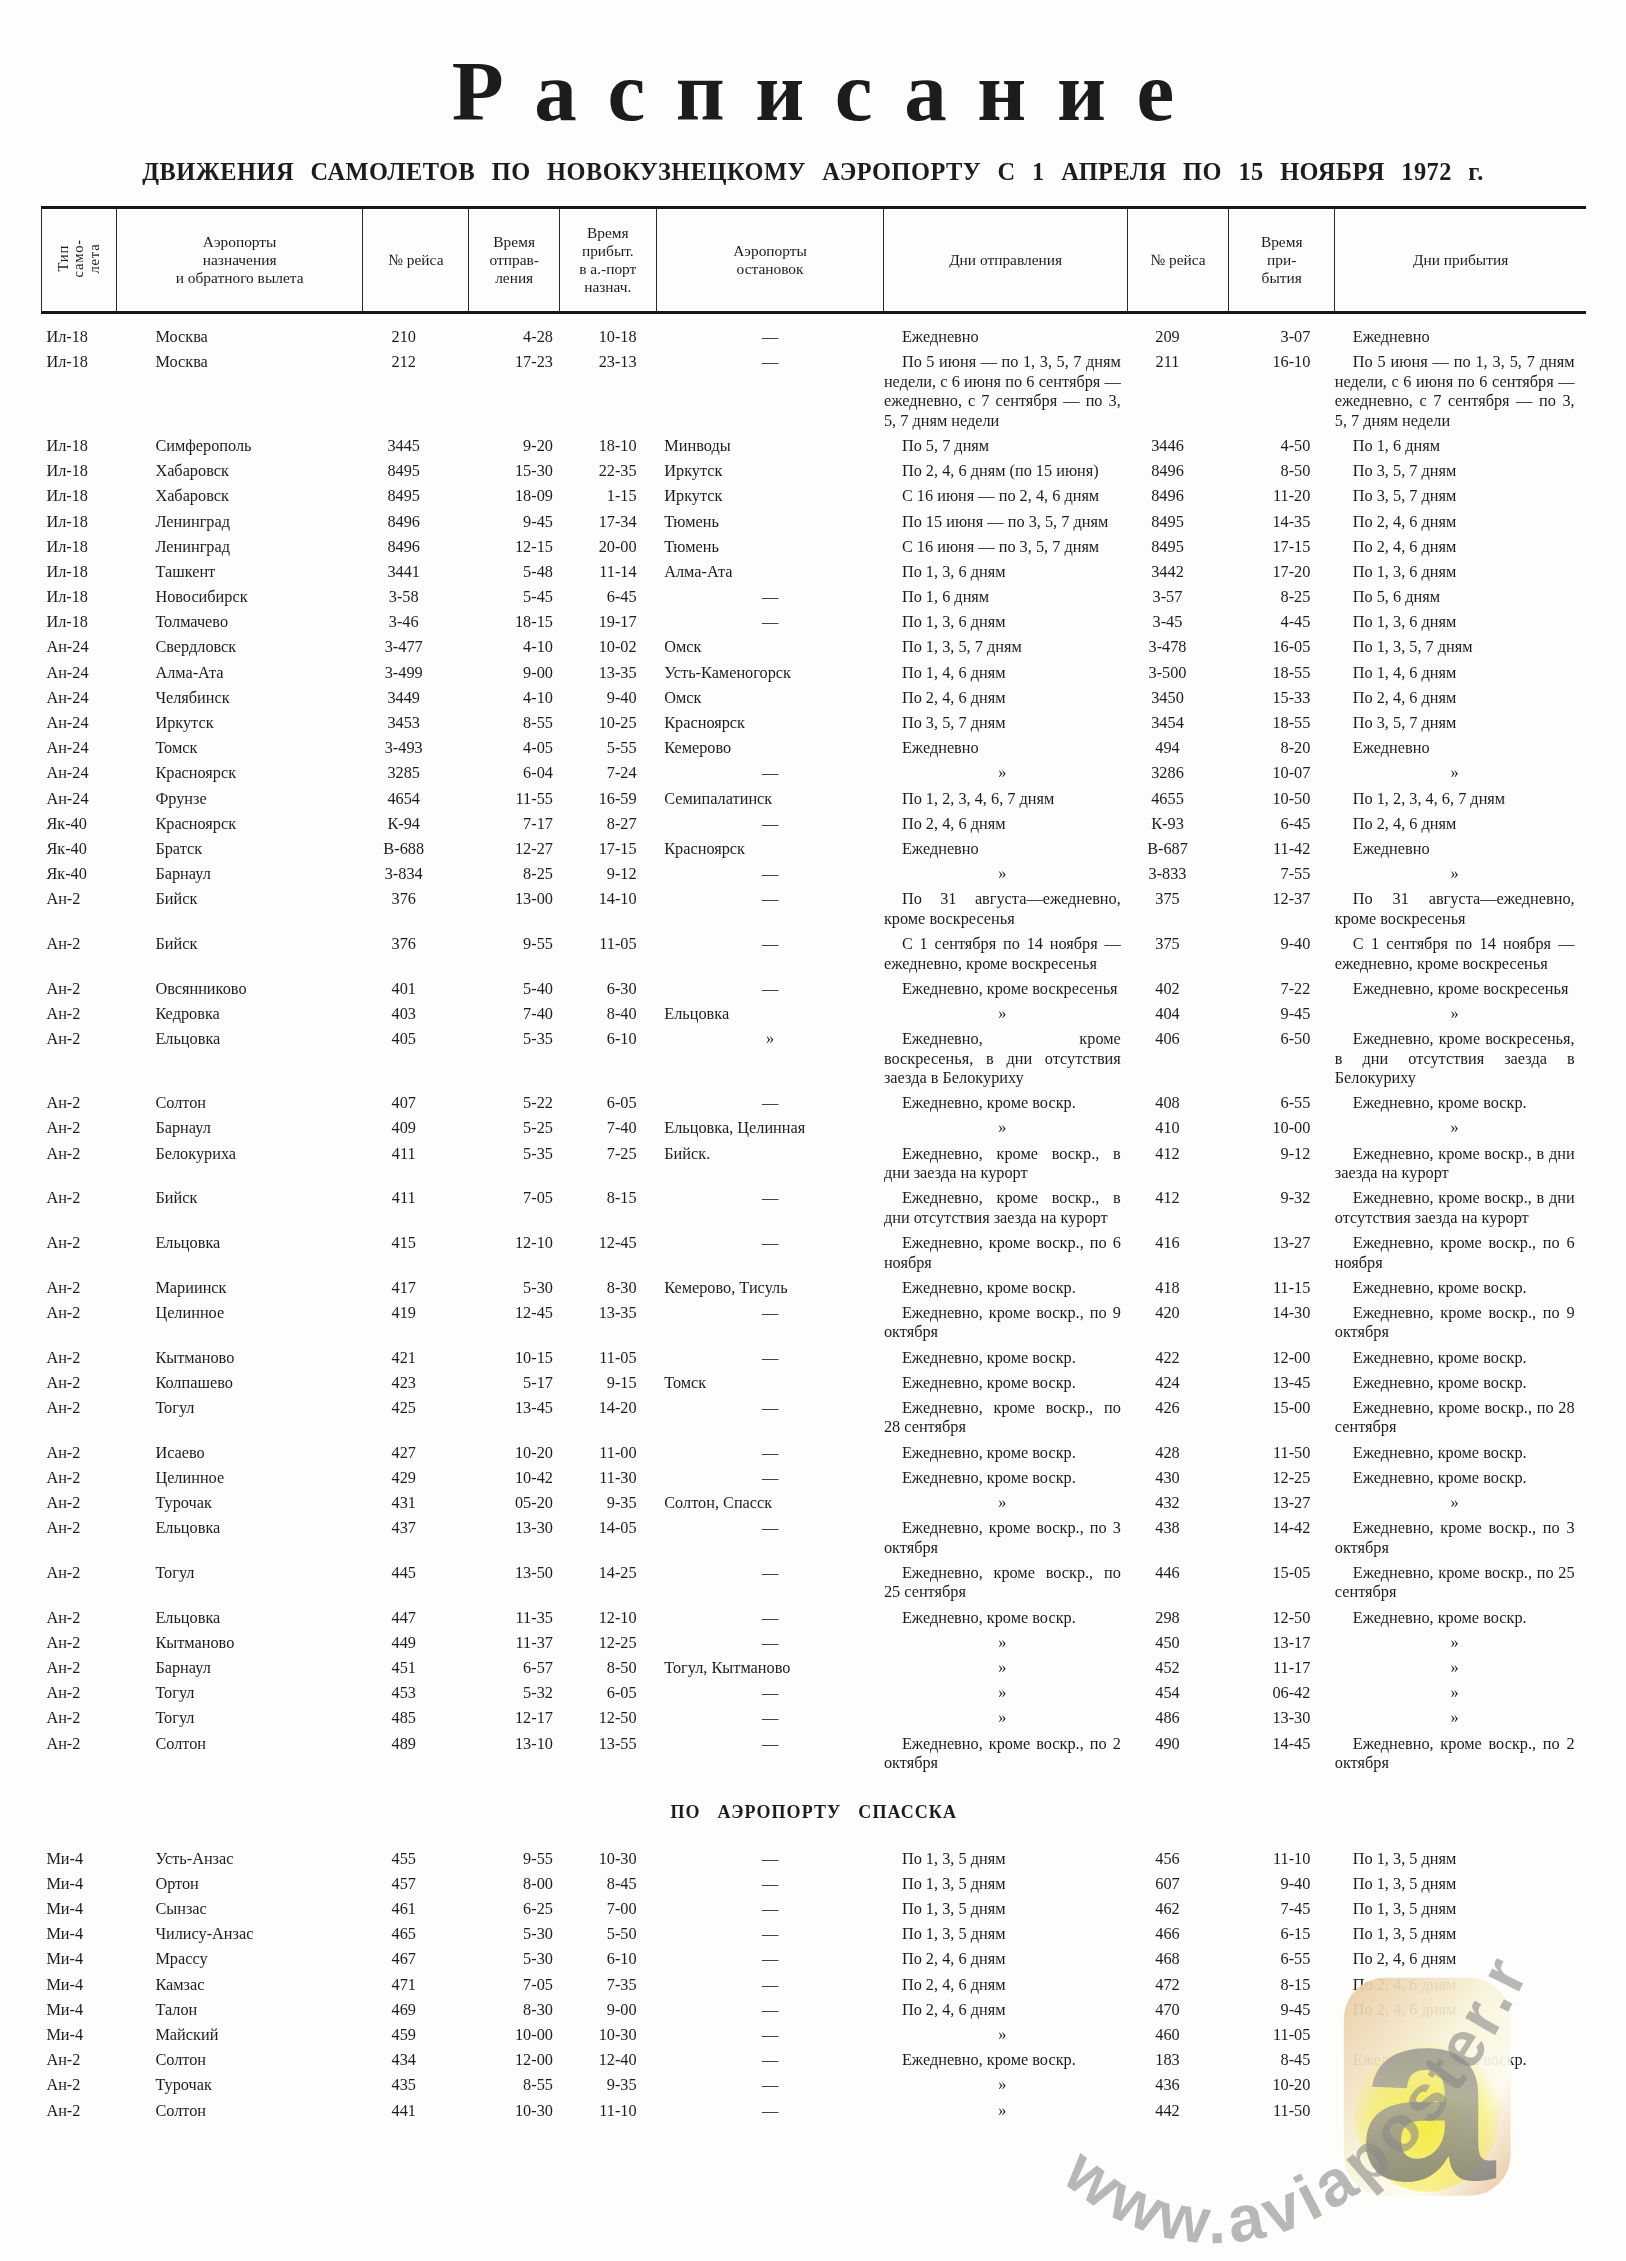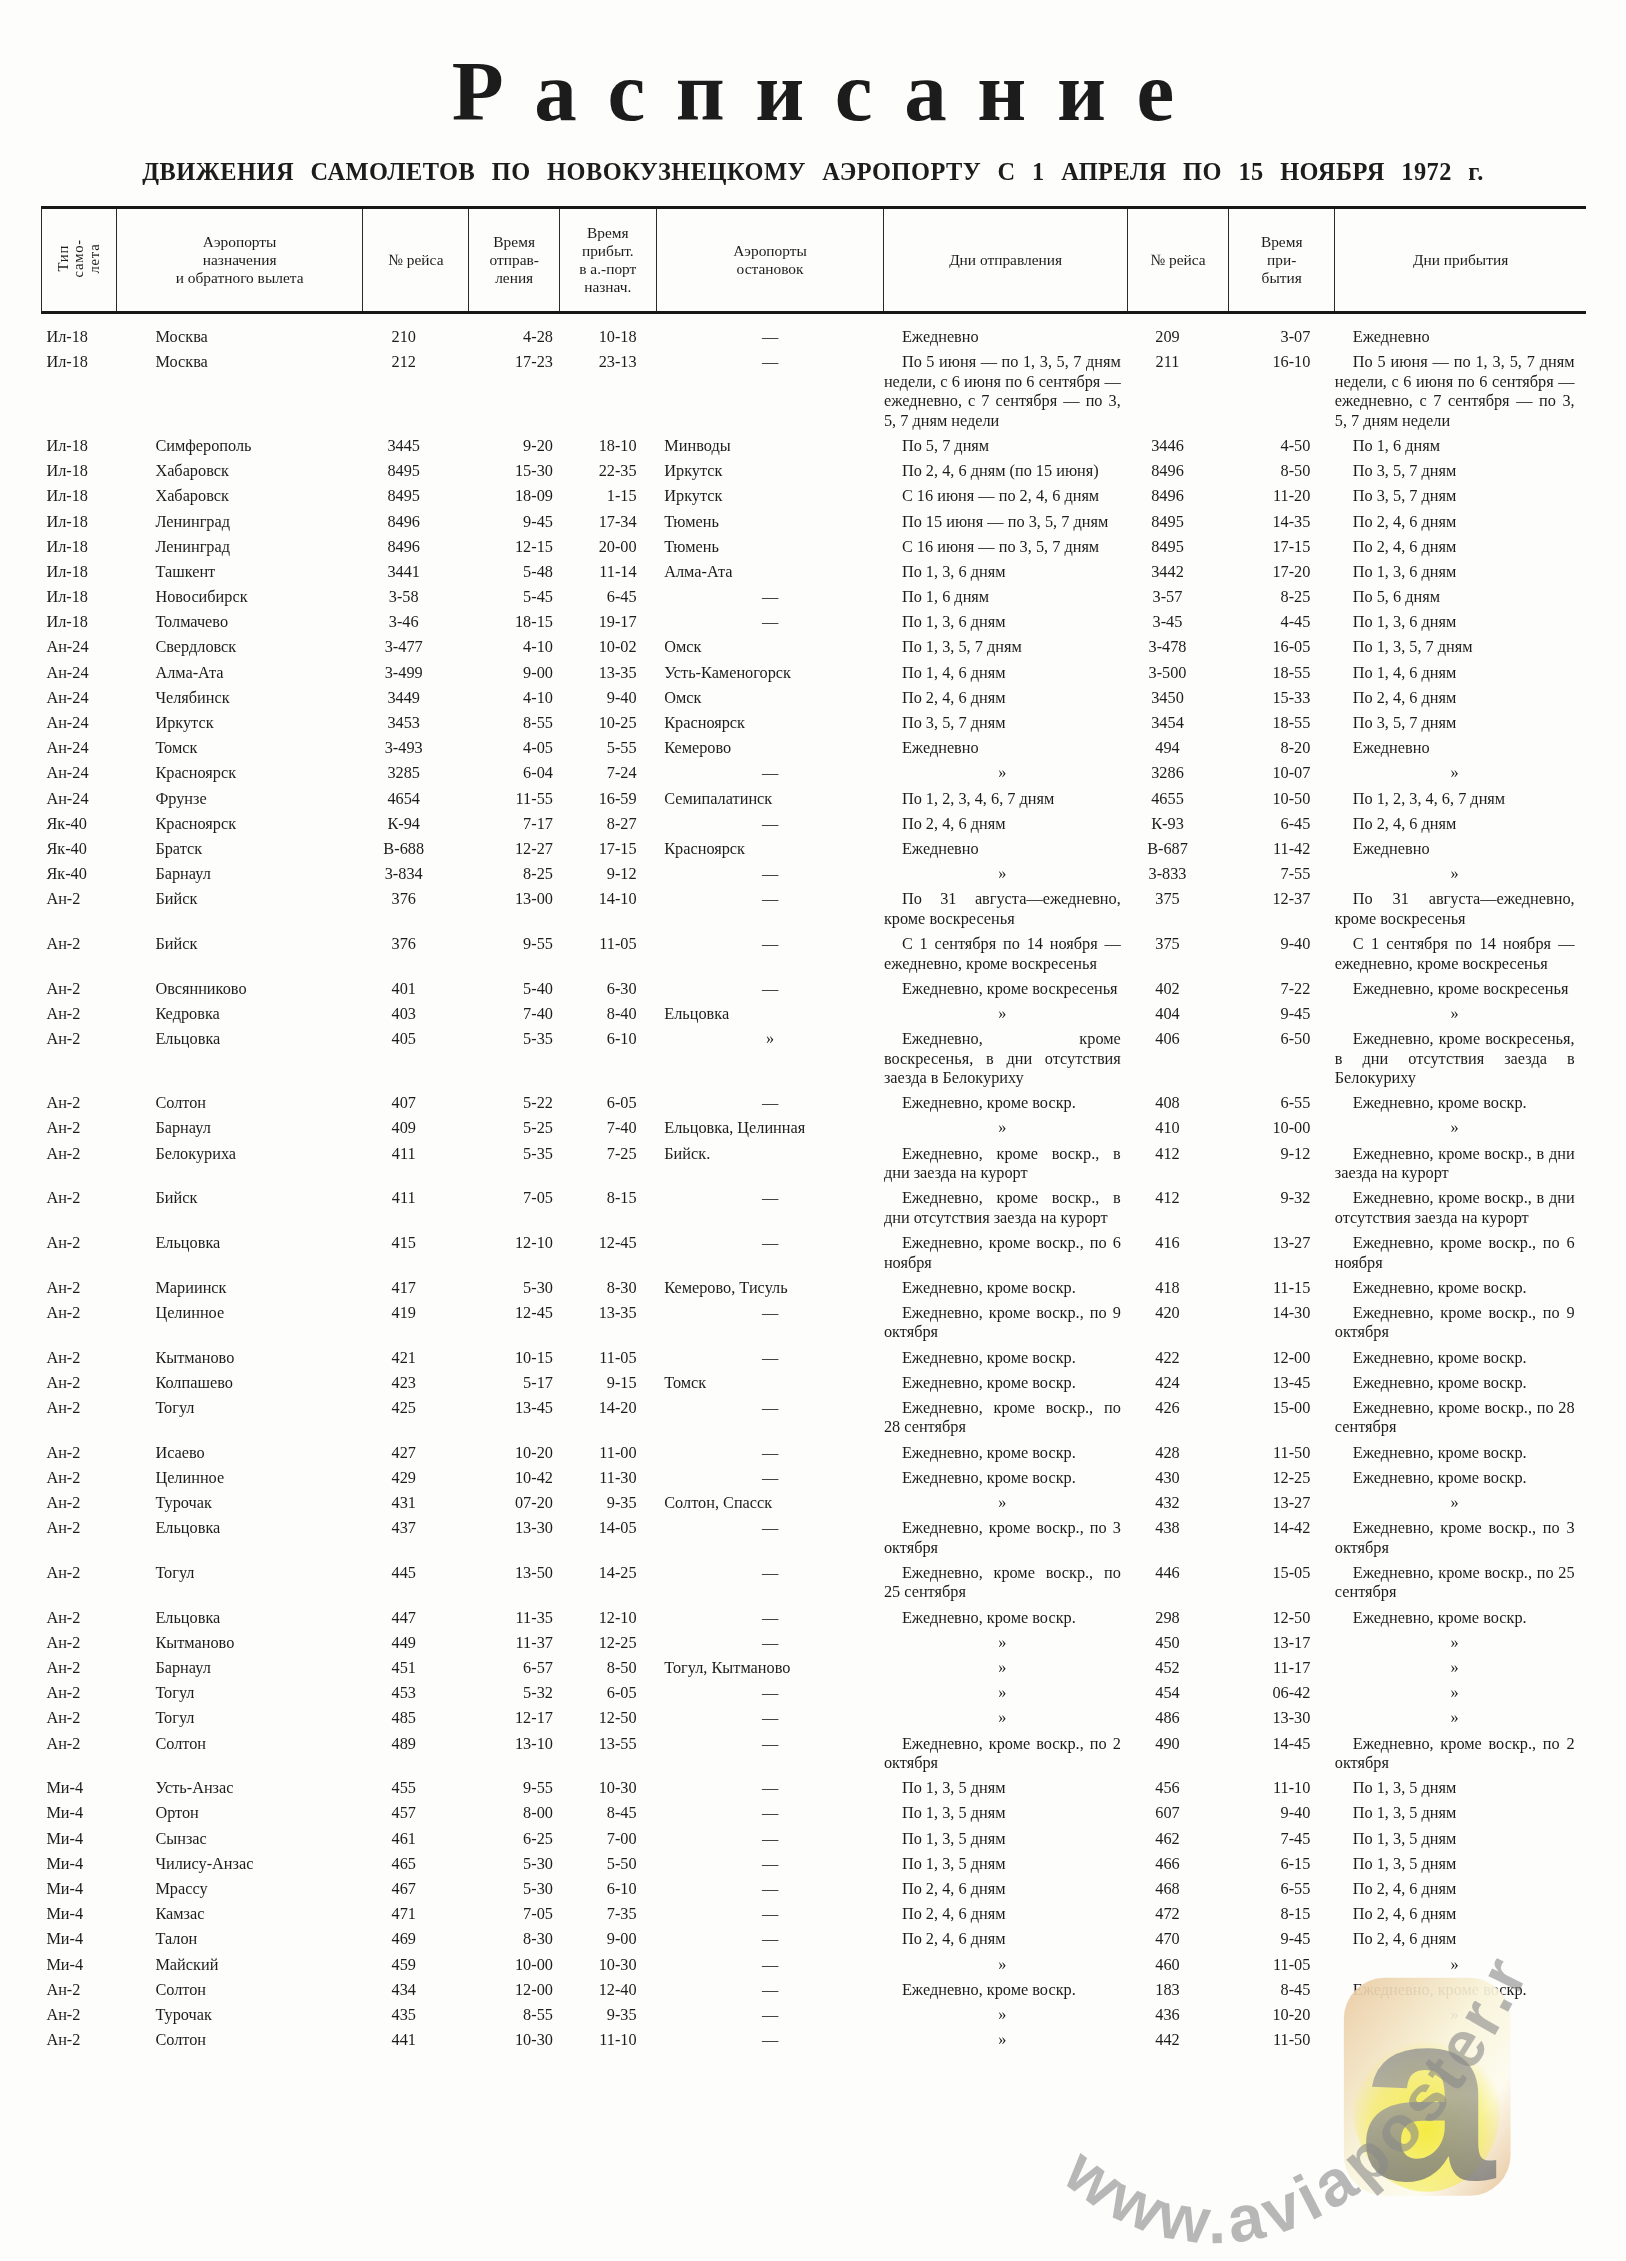--- a/index.html
+++ b/index.html
@@ -600,21 +600,21 @@
       <td class="cell-dep-days">Ежедневно, кроме воскр.</td>
       <td class="cell-return-flight-no">430</td>
       <td class="cell-return-arr-time">12-25</td>
       <td class="cell-arr-days">Ежедневно, кроме воскр.</td>
     </tr>
 
     <tr>
       <td class="cell-type">Ан-2</td>
       <td class="cell-destination">Турочак</td>
       <td class="cell-flight-no">431</td>
-      <td class="cell-dep-time">07-20</td>
+      <td class="cell-dep-time">05-20</td>
       <td class="cell-arr-time">9-35</td>
       <td class="cell-stops">Солтон, Спасск</td>
       <td class="cell-dep-days mark">»</td>
       <td class="cell-return-flight-no">432</td>
       <td class="cell-return-arr-time">13-27</td>
       <td class="cell-arr-days mark">»</td>
     </tr>
 
     <tr>
       <td class="cell-type">Ан-2</td>
@@ -713,20 +713,23 @@
       <td class="cell-flight-no">489</td>
       <td class="cell-dep-time">13-10</td>
       <td class="cell-arr-time">13-55</td>
       <td class="cell-stops mark">—</td>
       <td class="cell-dep-days">Ежедневно, кроме воскр., по 2 октября</td>
       <td class="cell-return-flight-no">490</td>
       <td class="cell-return-arr-time">14-45</td>
       <td class="cell-arr-days">Ежедневно, кроме воскр., по 2 октября</td>
     </tr>
 
+    <tr class="section-row">
+      <td colspan="10">ПО АЭРОПОРТУ СПАССКА</td>
+    </tr>
 
     <tr>
       <td class="cell-type">Ми-4</td>
       <td class="cell-destination">Усть-Анзас</td>
       <td class="cell-flight-no">455</td>
       <td class="cell-dep-time">9-55</td>
       <td class="cell-arr-time">10-30</td>
       <td class="cell-stops mark">—</td>
       <td class="cell-dep-days">По 1, 3, 5 дням</td>
       <td class="cell-return-flight-no">456</td>

